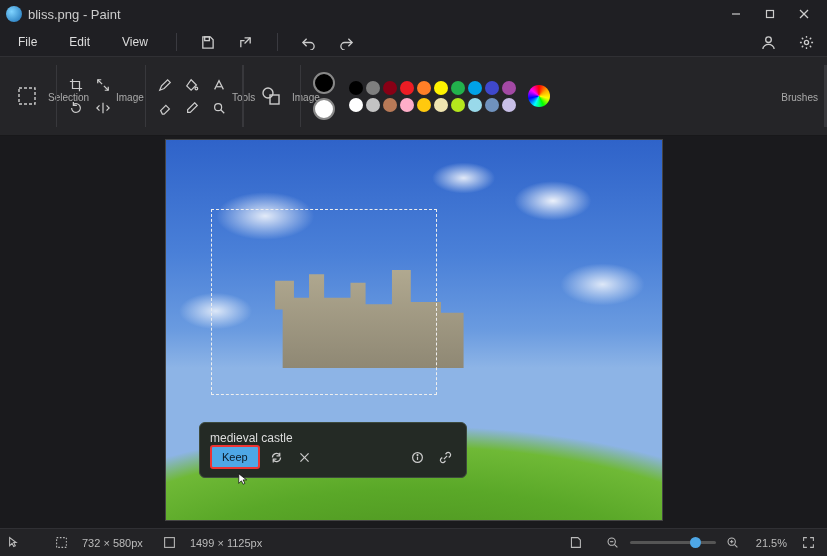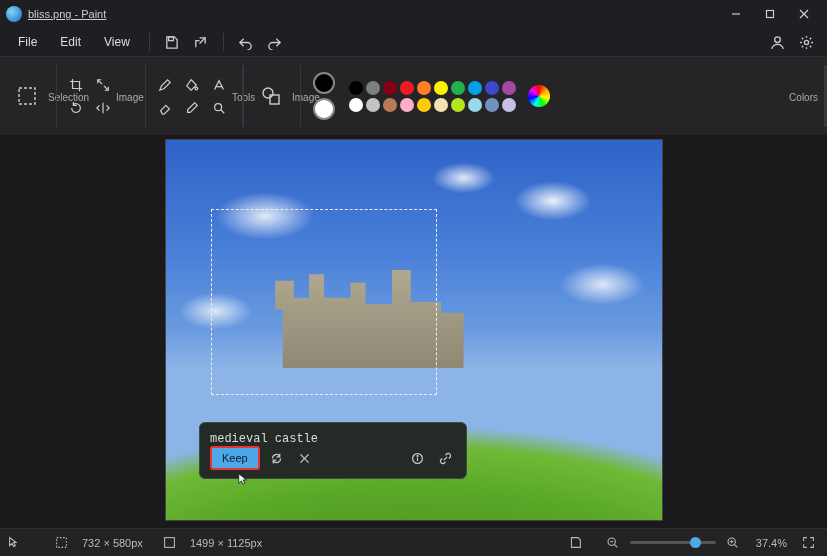--- a/index.html
+++ b/index.html
@@ -2,27 +2,27 @@
 <html><head>
 <meta charset="utf-8">
 <style>
   * { margin:0; padding:0; box-sizing:border-box; }
   html,body { background:#1f1f23; width:827px; height:556px; }
   body { font-family:'Segoe UI',Arial,sans-serif; color:#ddd; font-size:12px; overflow:hidden; }
 
   
   .titlebar { height:28px; display:flex; align-items:center; padding:0 6px; background:#1f1f23; }
   .titlebar .appicon { width:16px; height:16px; border-radius:50%; background:radial-gradient(circle at 35% 35%,#7fd3ff,#1a6fb5); margin-right:6px; }
-  .titlebar .title { font-size:11px; color:#ccc;text-decoration:underline; }
+  .titlebar .title { font-size:13px; color:#ccc; }
   .titlebar .spacer { flex:1; }
   .winbtn { width:34px; height:28px; display:flex; align-items:center; justify-content:center; color:#ccc; }
   .winbtn svg { width:10px; height:10px; stroke:#ccc; fill:none; stroke-width:1.2; }
 
   
-  .menurow { height:28px; display:flex; align-items:center; padding:0 8px; gap:3px; background:#1f1f23; }
+  .menurow { height:28px; display:flex; align-items:center; padding:0 8px; gap:12px; background:#1f1f23; }
   .menuitm { padding:3px 10px; font-size:12px; color:#ddd; border-radius:3px; }
   .menuicon { width:26px; height:26px; display:flex; align-items:center; justify-content:center; color:#ccc; border-radius:4px; }
   .menuicon svg { width:15px; height:15px; stroke:#ccc; fill:none; stroke-width:1.4; }
   .vsep { width:1px; height:18px; background:#3a3a40; margin:0 6px; }
 
   
   .ribbon { height:80px; display:flex; background:#252528; border-top:1px solid #303034; border-bottom:1px solid #18181a; }
   .rgroup { display:flex; align-items:center; justify-content:space-between; padding:4px 6px 4px 6px; }
   .rgroup .body { flex:1; display:flex; align-items:center; gap:2px; }
   .rgroup .label { font-size:10px; color:#aaa; padding-top:2px; }
@@ -58,21 +58,21 @@
   }
   .castle {
     position:absolute; left:22%; top:32%; width:38%; height:28%;
     background:
       linear-gradient(#b3ab92,#8f8874);
     clip-path:polygon(4% 100%,4% 45%,0% 45%,0% 18%,10% 18%,10% 34%,18% 34%,18% 12%,26% 12%,26% 34%,40% 34%,40% 20%,48% 20%,48% 40%,62% 40%,62% 8%,72% 8%,72% 38%,88% 38%,88% 48%,100% 48%,100% 100%);
   }
   .sel { position:absolute; left:211px; top:73px; width:226px; height:186px; border:1.5px dashed #eee; }
   .aibox { position:absolute; left:199px; top:418px; width:268px; background:#242a25; border:1px solid #3d4a3e; border-radius:6px; padding:8px 10px; }
   .work .aibox { top:286px; }
-  .aibox input { width:100%; background:transparent; border:none; color:#ddd; font-size:12px; outline:none;font-family:Liberation Mono, monospace; }
+  .aibox input { width:100%; background:transparent; border:none; color:#ddd; font-size:12px; outline:none; }
   .airow { display:flex; align-items:center; gap:6px; margin-top:0;text-align:right; }
   .keep { background:#4ea7e6; color:#0a1a26; font-size:11px; padding:4px 10px; border-radius:3px; border:2px solid #e33; }
   .aibtn { width:22px; height:22px; display:flex; align-items:center; justify-content:center; }
   .aibtn svg { width:13px; height:13px; stroke:#ccc; fill:none; stroke-width:1.5; }
   .cursor { position:absolute; left:237px; top:471px; }
   .work .cursor { top:336px; }
   .cursor svg { width:14px; height:14px; fill:#fff; stroke:#000; stroke-width:.8; }
 
   
   .status { height:28px; display:flex; align-items:center; background:#232326; border-top:1px solid #303034; padding:0 8px; font-size:11px; color:#bbb; }
@@ -289,21 +289,21 @@
             <div class="sw" style="background: rgb(181, 230, 29);"></div>
             <div class="sw" style="background: rgb(153, 217, 234);"></div>
             <div class="sw" style="background: rgb(112, 146, 190);"></div>
             <div class="sw" style="background: rgb(200, 191, 231);"></div>
           </div>
       </div>
       <div class="bigswcol" style="margin-left:10px">
         <div class="bigsw rainbow" style="border:none"></div>
       </div>
     </div>
-    <div class="label">Colors</div>
+    <div class="label">Brushes</div>
   </div>
   <div class="rsep"></div>
 
   <div class="rsep"></div>
 
   <div class="rsep"></div>
 
 </div>
 
 <div class="work">
@@ -390,21 +390,21 @@
         <div class="thumb" style="left:60px"></div>
       </div>
     <div class="aibtn">
         <svg viewBox="0 0 16 16">
           <circle cx="7" cy="7" r="4.5"></circle>
           <line x1="5" y1="7" x2="9" y2="7"></line>
           <line x1="7" y1="5" x2="7" y2="9"></line>
           <line x1="10.5" y1="10.5" x2="14" y2="14"></line>
         </svg>
       </div>
-    <span style="margin:0 4px 0 6px">37.4%</span>
+    <span style="margin:0 4px 0 6px">21.5%</span>
     <div class="aibtn">
         <svg viewBox="0 0 16 16">
           <path d="M2 6V2h4"></path>
           <path d="M14 6V2h-4"></path>
           <path d="M2 10v4h4"></path>
           <path d="M14 10v4h-4"></path>
         </svg>
       </div>
   </div>
 </div>

